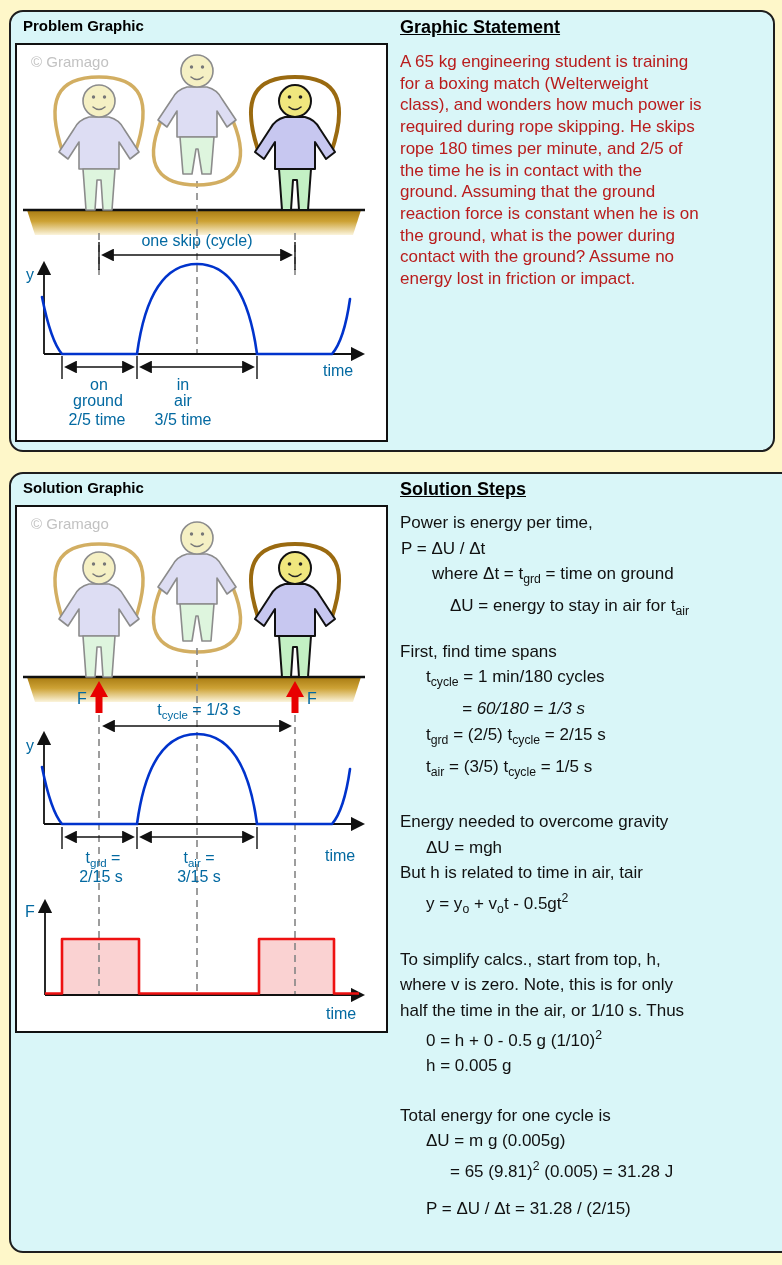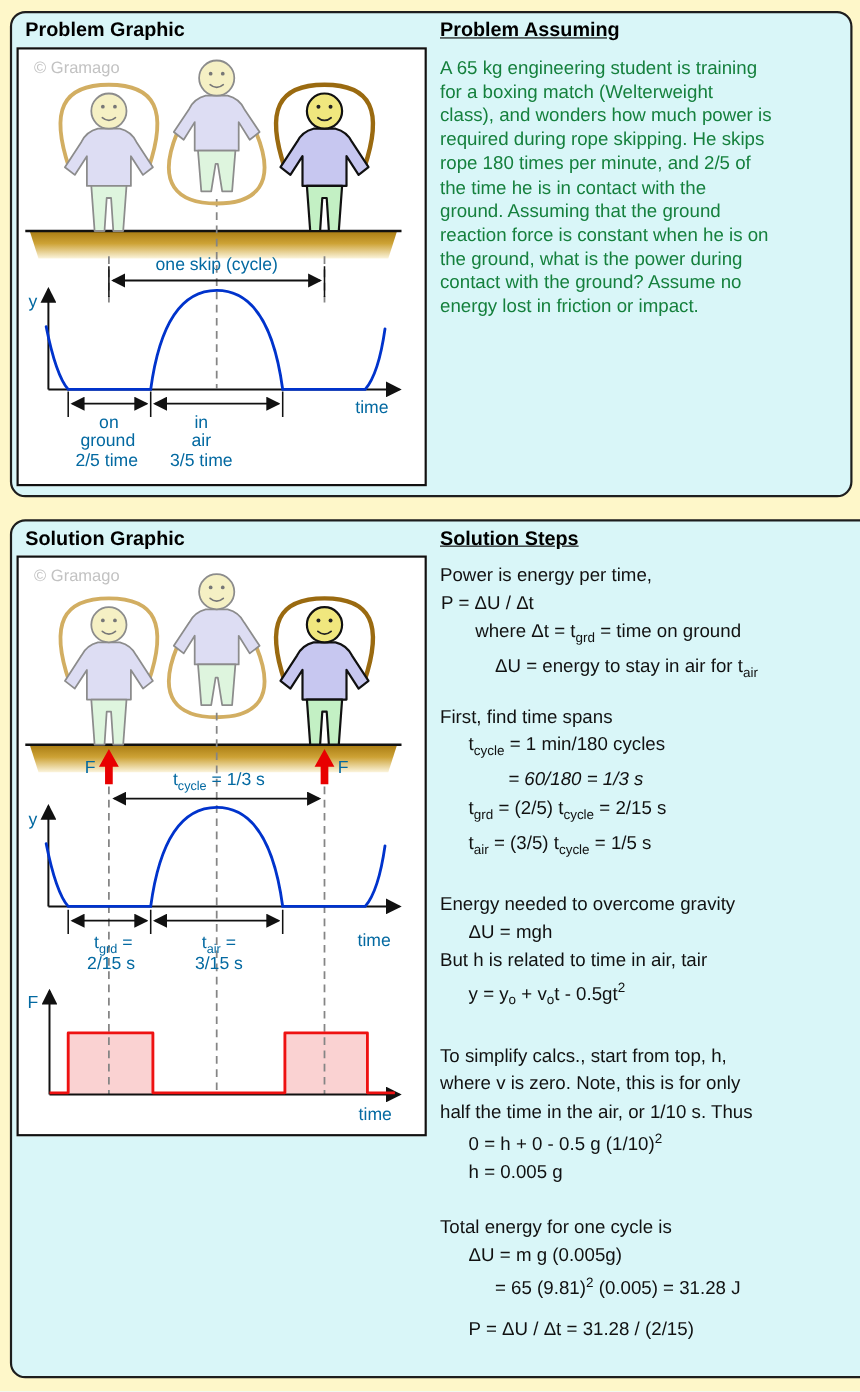--- a/index.html
+++ b/index.html
@@ -1,30 +1,30 @@
 <!DOCTYPE html>
 <html><head>
 <meta charset="utf-8">
 <style>
   html,body{margin:0;padding:0;}
   body{font-family:"Liberation Sans","DejaVu Sans",sans-serif;}
   .page{position:relative;width:782px;height:1265px;background:#FEF7C9;overflow:hidden;}
   .panel{position:absolute;left:9px;width:762px;background:#D9F6F8;border:2px solid #1E1E1E;border-radius:14px;}
   #panel-problem{top:10px;height:438px;}
   #panel-solution{top:472px;height:777px;padding-left:27px;}
-  .panel-title{position:absolute;left:12px;top:5px;font-size:18px;font-weight:bold;color:#000;margin:0;}
+  .panel-title{position:absolute;left:12px;top:5px;font-size:15px;font-weight:bold;color:#000;margin:0;}
   .col-title{position:absolute;left:389px;top:5px;font-size:18px;font-weight:bold;color:#000;text-decoration:underline;margin:0;}
   .gbox{position:absolute;left:4px;top:31px;width:369px;background:#FFFFFF;border:2px solid #111;}
   #problem-gbox{height:395px;}
   #solution-gbox{height:524px;}
   .gsvg{position:absolute;left:0;top:0;}
   .glabel{position:absolute;font-size:16px;color:#0369a1;white-space:nowrap;line-height:1.1;}
   .gcenter{transform:translateX(-50%);}
   .watermark{position:absolute;left:14px;top:8px;font-size:15px;color:#C2C2C2;white-space:nowrap;}
-  .statement{position:absolute;left:389px;top:39px;width:372px;font-size:17px;line-height:21.7px;color:#15803d;white-space:pre-line;}
+  .statement{position:absolute;left:389px;top:39px;width:372px;font-size:17px;line-height:21.7px;color:#b91c1c;white-space:pre-line;}
   #steps{position:absolute;left:389px;top:36px;width:378px;font-size:17px;color:#111;}
   .step{line-height:25.5px;}
   sub{font-size:72%;}
   sup{font-size:72%;}
 </style>
 </head>
 <body>
 
 <div class="page">
 
@@ -103,21 +103,21 @@
       <span class="glabel" style="left:9px;top:221px;">y</span>
       <span class="glabel" style="left:306px;top:317px;">time</span>
       <span class="glabel gcenter" style="left:82px;top:331px;">on</span>
       <span class="glabel gcenter" style="left:81px;top:347px;">ground</span>
       <span class="glabel gcenter" style="left:80px;top:366px;">2/5 time</span>
       <span class="glabel gcenter" style="left:166px;top:331px;">in</span>
       <span class="glabel gcenter" style="left:166px;top:347px;">air</span>
       <span class="glabel gcenter" style="left:166px;top:366px;">3/5 time</span>
     </div>
 
-    <h2 class="col-title">Problem Assuming</h2>
+    <h2 class="col-title">Graphic Statement</h2>
     <div class="statement">A 65 kg engineering student is training
 for a boxing match (Welterweight
 class), and wonders how much power is
 required during rope skipping. He skips
 rope 180 times per minute, and 2/5 of
 the time he is in contact with the
 ground. Assuming that the ground
 reaction force is constant when he is on
 the ground, what is the power during
 contact with the ground? Assume no

